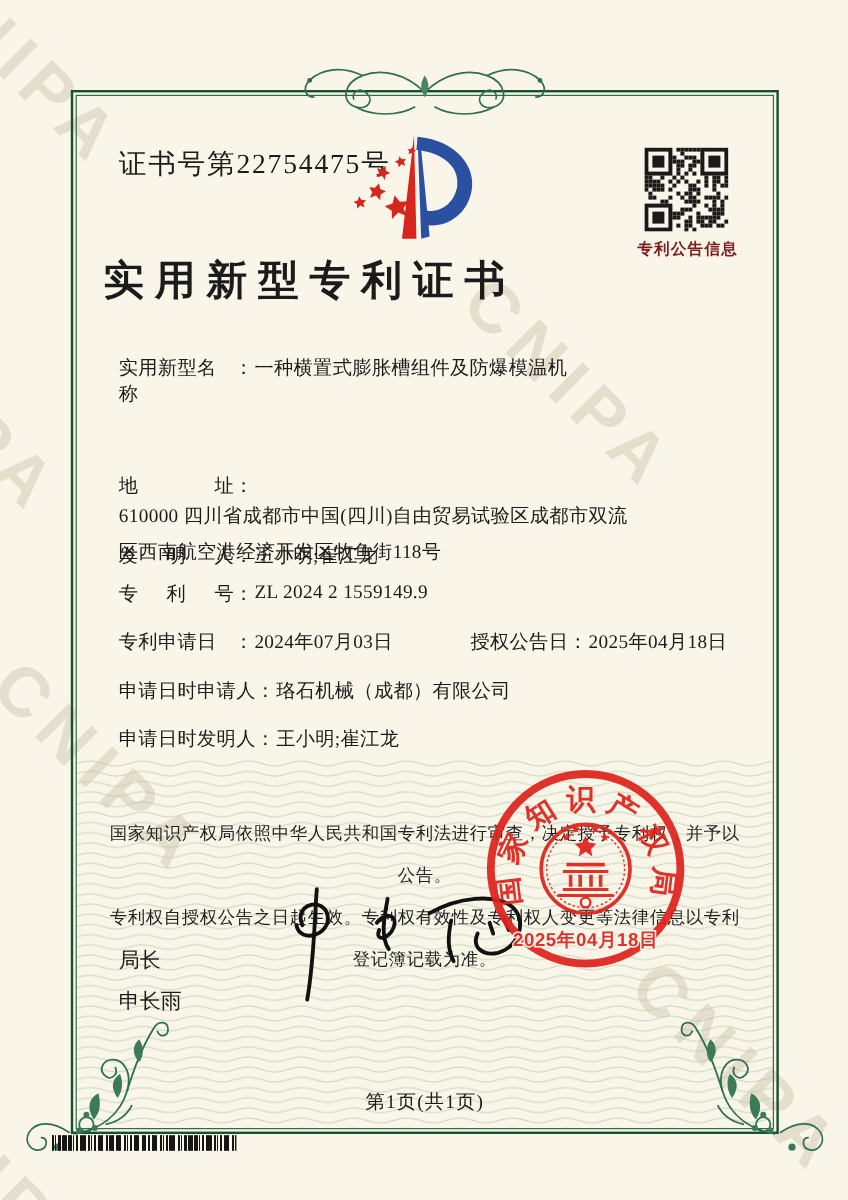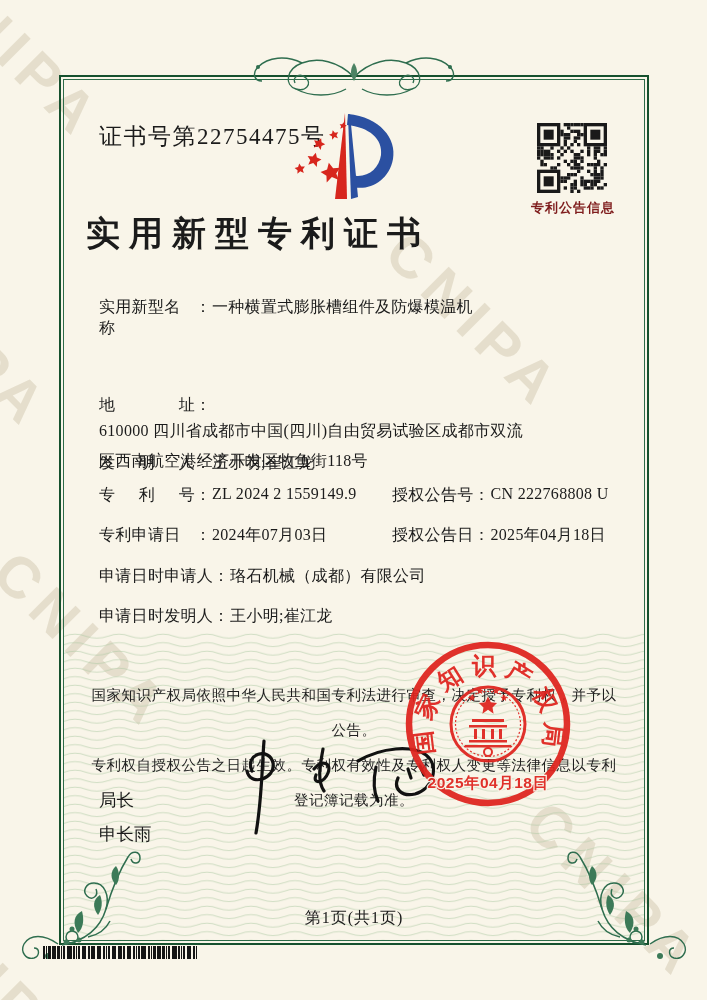--- a/index.html
+++ b/index.html
@@ -287,23 +287,20 @@
       <span class="lbl">实用新型名称</span><span class="colon">：</span><span class="val">一种横置式膨胀槽组件及防爆模温机</span>
     </div>
     <div class="row" style="top:318px">
       <span class="lbl sp">地址</span><span class="colon">：</span><span class="val wrapval">610000 四川省成都市中国(四川)自由贸易试验区成都市双流区西南航空港经济开发区牧鱼街118号</span>
     </div>
     <div class="row" style="top:376px">
       <span class="lbl sp">发明人</span><span class="colon">：</span><span class="val">王小明;崔江龙</span>
     </div>
     <div class="row" style="top:408px">
       <span class="lbl sp">专利号</span><span class="colon">：</span><span class="val">ZL 2024 2 1559149.9</span>
-      <span class="rcol">
-        <span>授权公告号</span><span class="colon">：</span><span class="val">CN 222768808 U</span>
-      </span>
     </div>
     <div class="row" style="top:448px">
       <span class="lbl">专利申请日</span><span class="colon">：</span><span class="val">2024年07月03日</span>
       <span class="rcol">
         <span>授权公告日</span><span class="colon">：</span><span class="val">2025年04月18日</span>
       </span>
     </div>
     <div class="row" style="top:489px">
       <span>申请日时申请人</span><span class="colon">：</span><span class="val">珞石机械（成都）有限公司</span>
     </div>

